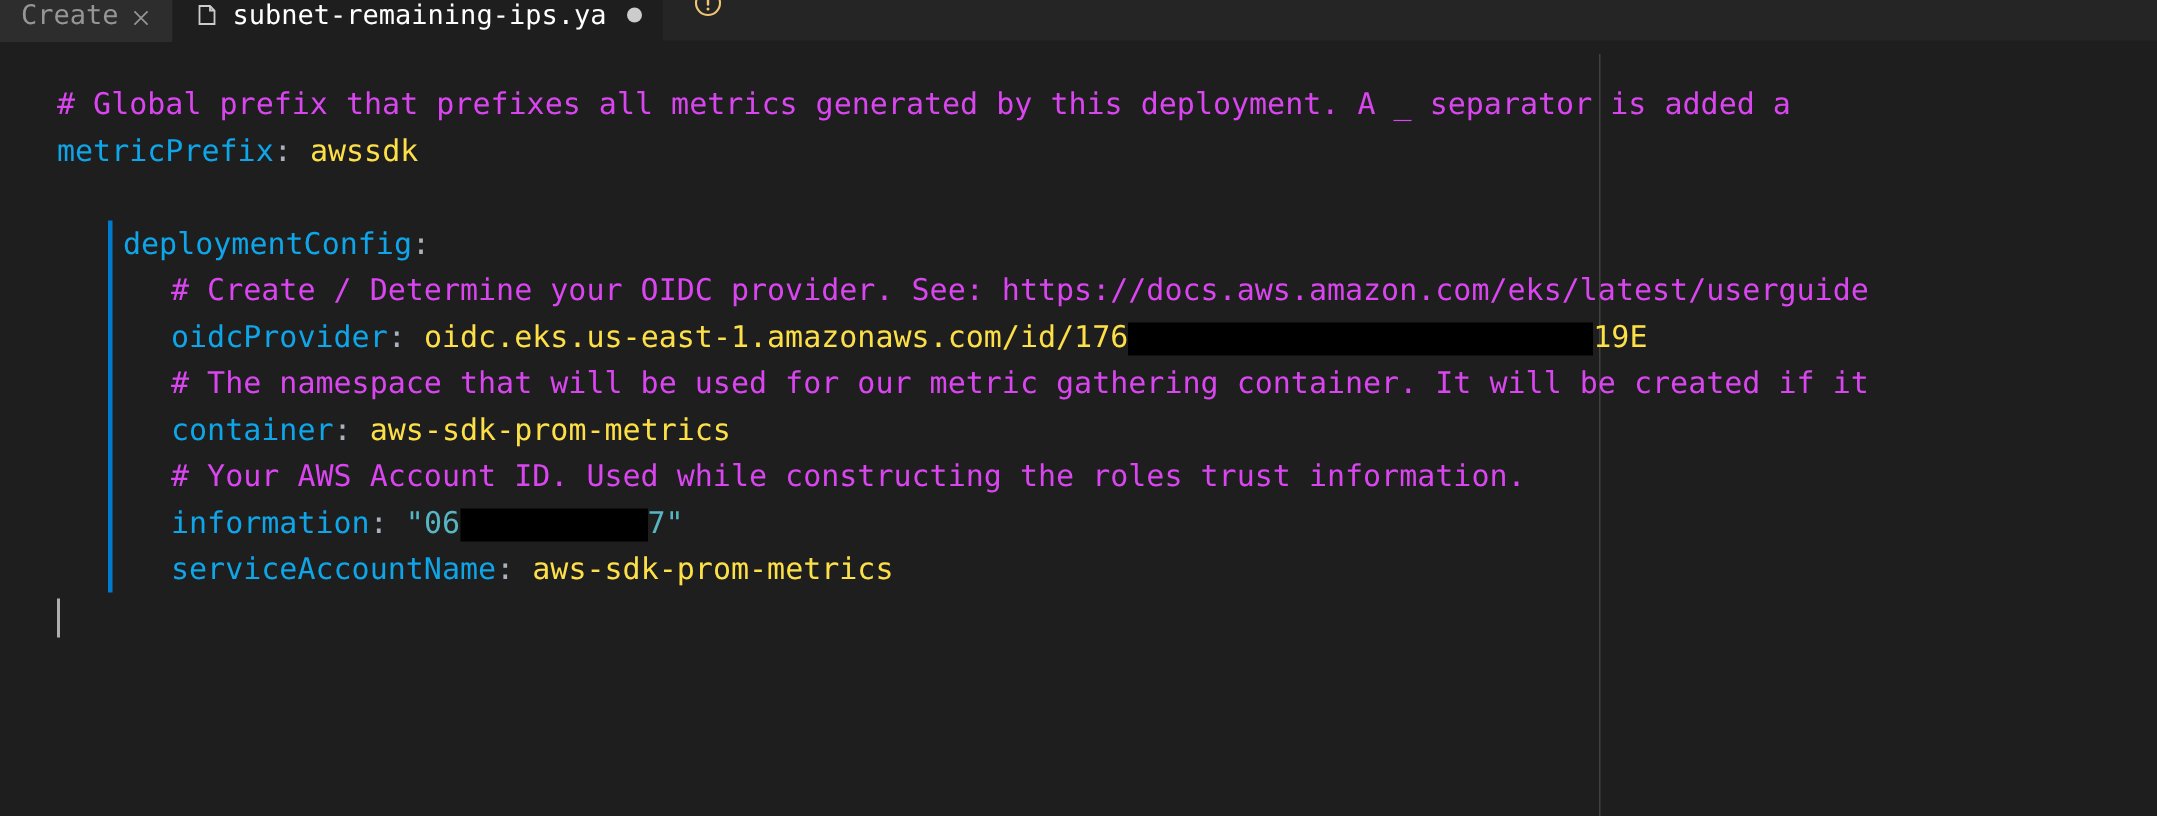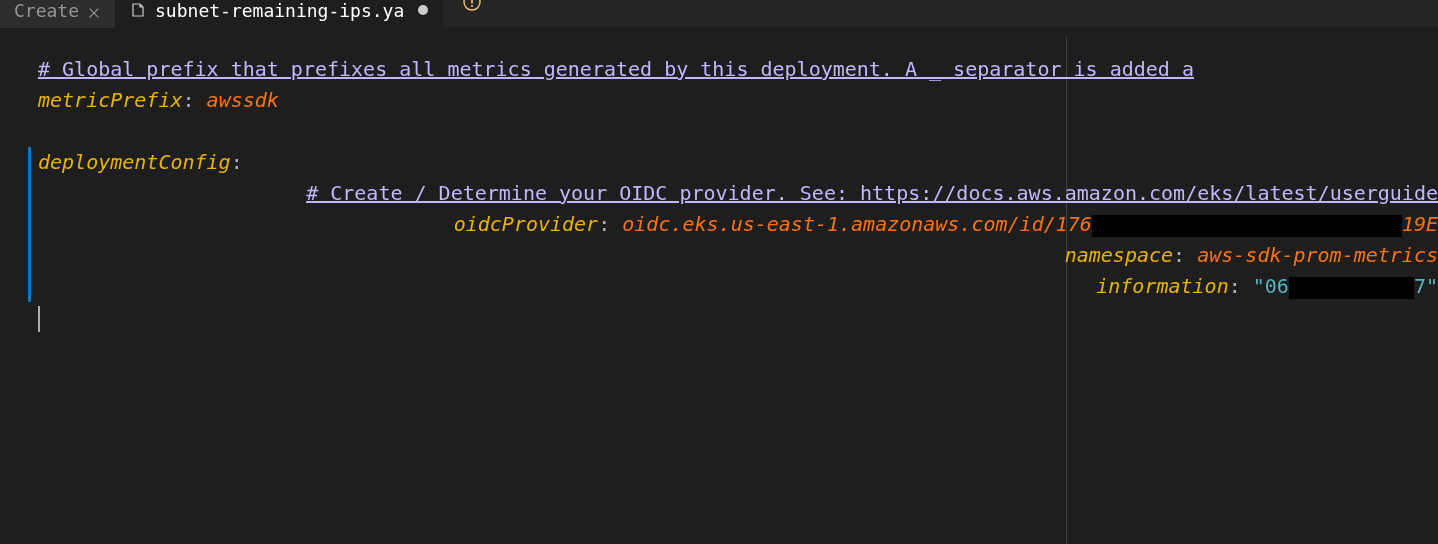--- a/index.html
+++ b/index.html
@@ -74,26 +74,25 @@
     .line {
       line-height: 31px;
       white-space: nowrap;
       position: relative;
     }
     .indent1 {
       padding-left: 0px;
     }
     .indent2 {
       padding-left: 32px;
-      text-align: right;
-    }
-    .comment { color: #c4b5fd; text-decoration: underline; }
-    .key { color: #eab308; font-style: italic; }
+    }
+    .comment { color: #d946ef; }
+    .key { color: #0ea5e9; }
     .colon { color: #abb2bf; }
-    .value { color: #f97316; font-style: italic; }
+    .value { color: #fde047; }
     .string { color: #56b6c2; }
     .gutter-mark {
       position: absolute;
       left: -10px;
       top: 0;
       bottom: 0;
       width: 3px;
       background: #007acc;
     }
     .code-block {
@@ -159,34 +158,43 @@
 
     <div class="line indent1">
       <span class="comment"># Global prefix that prefixes all metrics generated by this deployment.  A _ separator is added a</span>
     </div>
     <div class="line indent1">
       <span class="key">metricPrefix</span><span class="colon">: </span><span class="value">awssdk</span>
     </div>
     <div class="line">&nbsp;</div>
 
 
-    <div style="position:relative;">
+    <div style="position:relative;margin-left:44px;">
       <div class="gutter-mark"></div>
 
       <div class="line indent1">
         <span class="key">deploymentConfig</span><span class="colon">:</span>
       </div>
       <div class="line indent2">
         <span class="comment"># Create / Determine your OIDC provider.  See: https://docs.aws.amazon.com/eks/latest/userguide</span>
       </div>
       <div class="line indent2">
         <span class="key">oidcProvider</span><span class="colon">: </span><span class="value">oidc.eks.us-east-1.amazonaws.com/id/176</span><span class="redact" style="width:310px;"></span><span class="value">19E</span>
       </div>
       <div class="line indent2">
-        <span class="key">namespace</span><span class="colon">: </span><span class="value">aws-sdk-prom-metrics</span>
+        <span class="comment"># The namespace that will be used for our metric gathering container.  It will be created if it</span>
+      </div>
+      <div class="line indent2">
+        <span class="key">container</span><span class="colon">: </span><span class="value">aws-sdk-prom-metrics</span>
+      </div>
+      <div class="line indent2">
+        <span class="comment"># Your AWS Account ID.  Used while constructing the roles trust information.</span>
       </div>
       <div class="line indent2">
         <span class="key">information</span><span class="colon">: </span><span class="string">"06</span><span class="redact" style="width:125px;"></span><span class="string">7"</span>
+      </div>
+      <div class="line indent2">
+        <span class="key">serviceAccountName</span><span class="colon">: </span><span class="value">aws-sdk-prom-metrics</span>
       </div>
     </div>
     <div class="line indent1"><span class="cursor"></span></div>
   </div>
 </div>
 
 </body></html>

